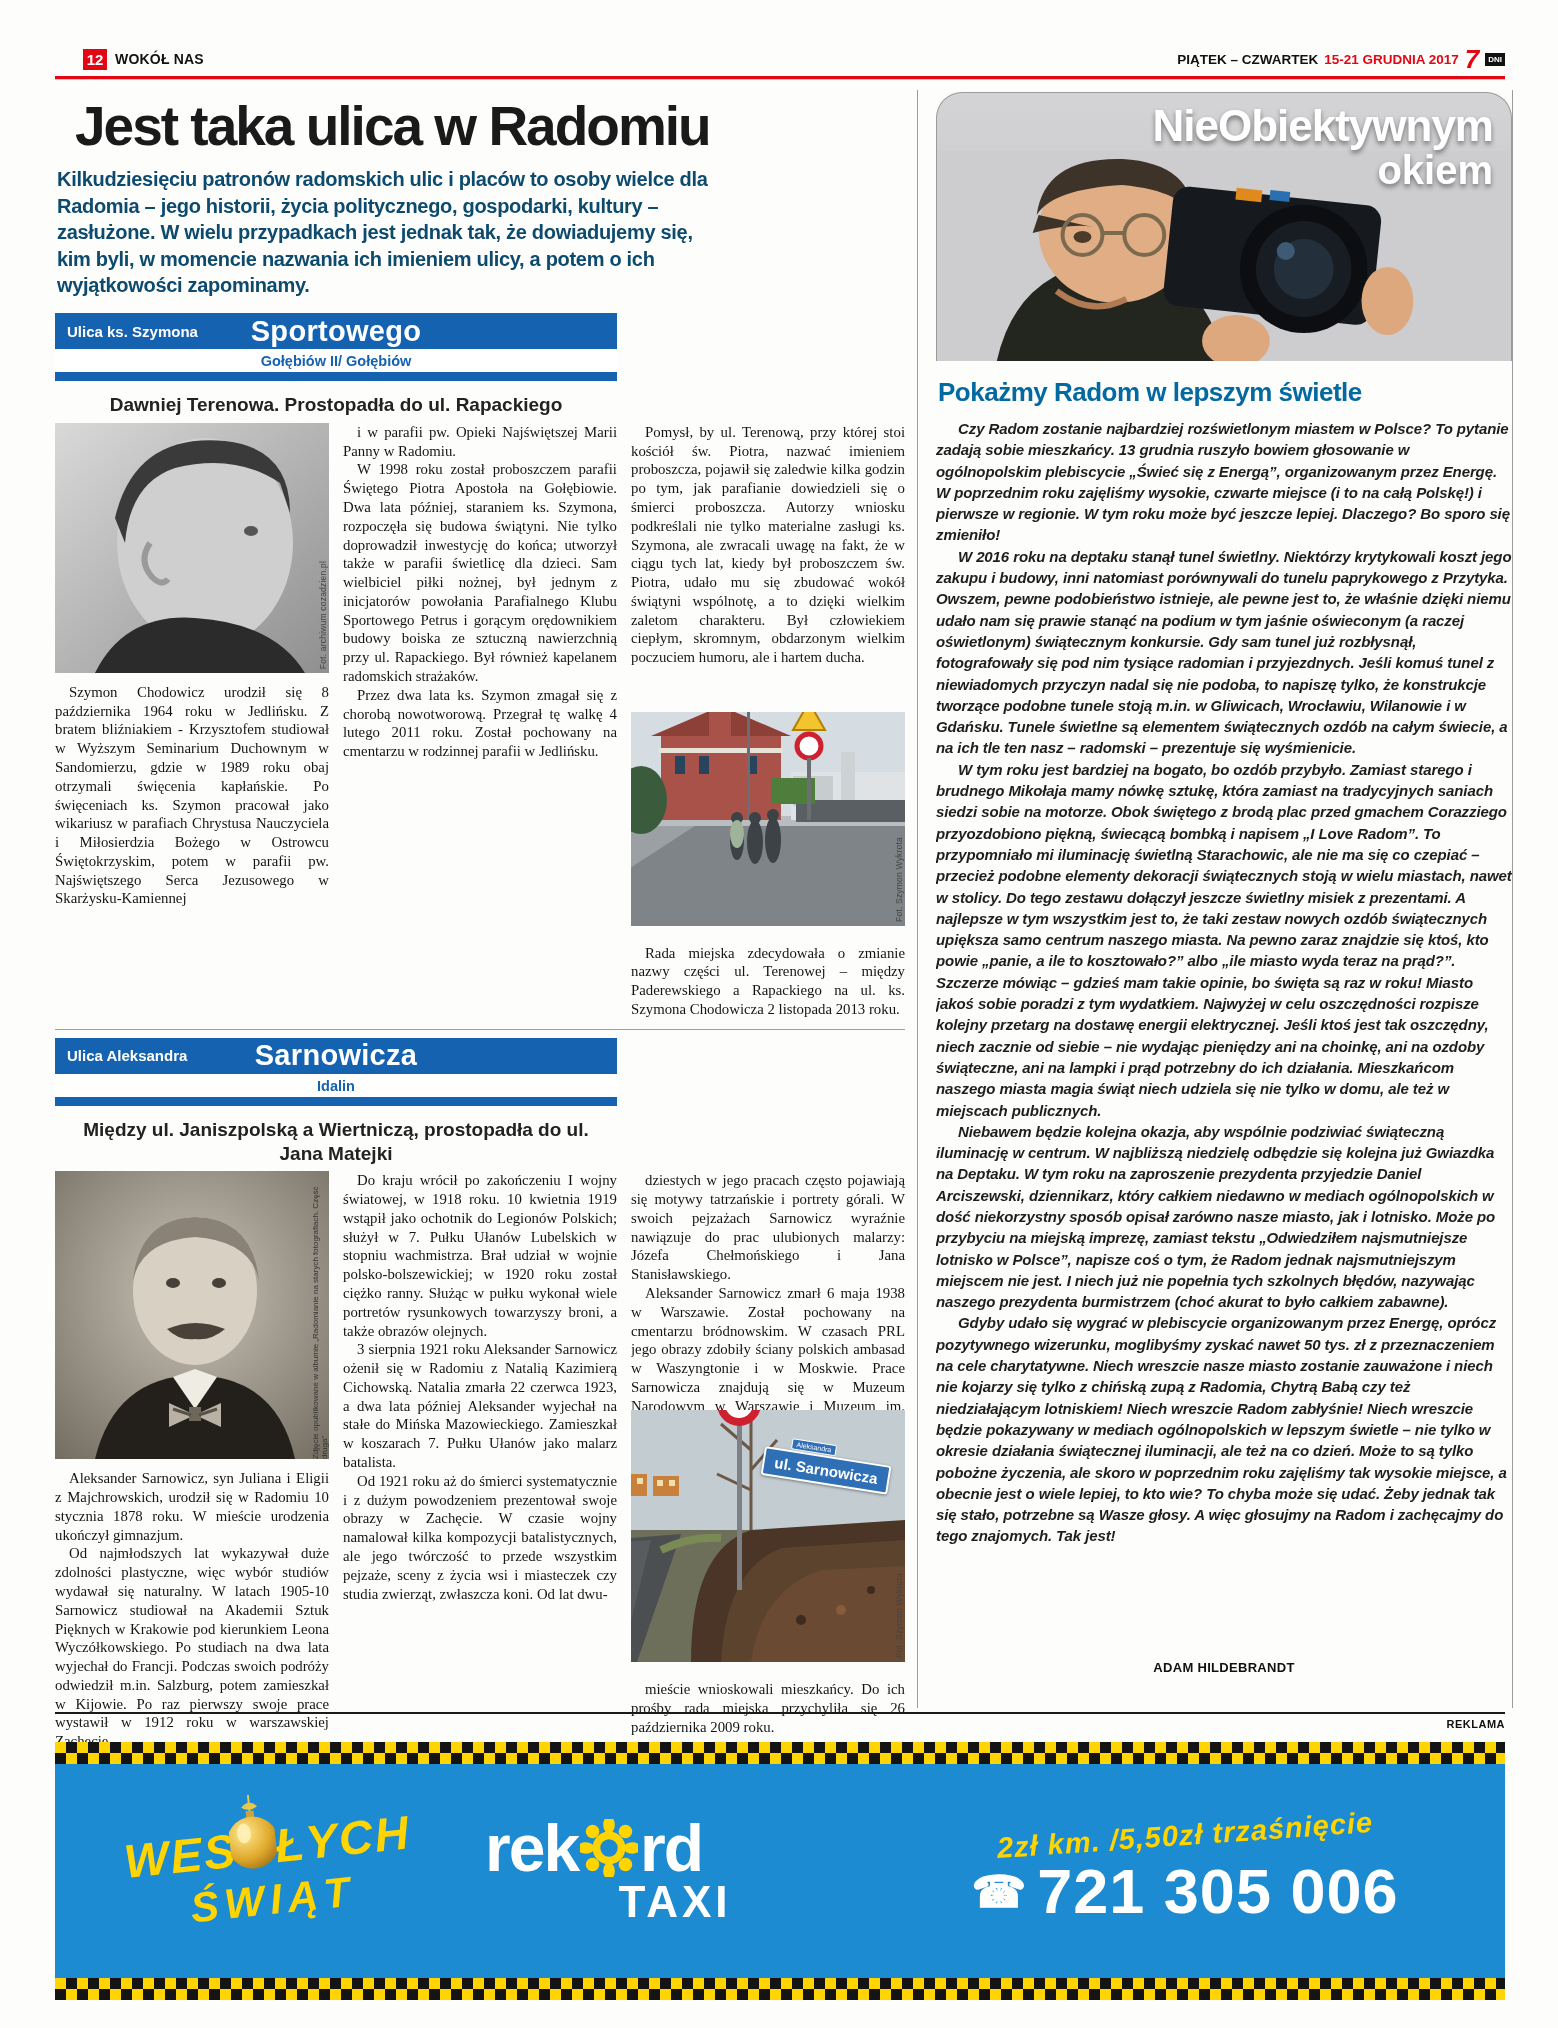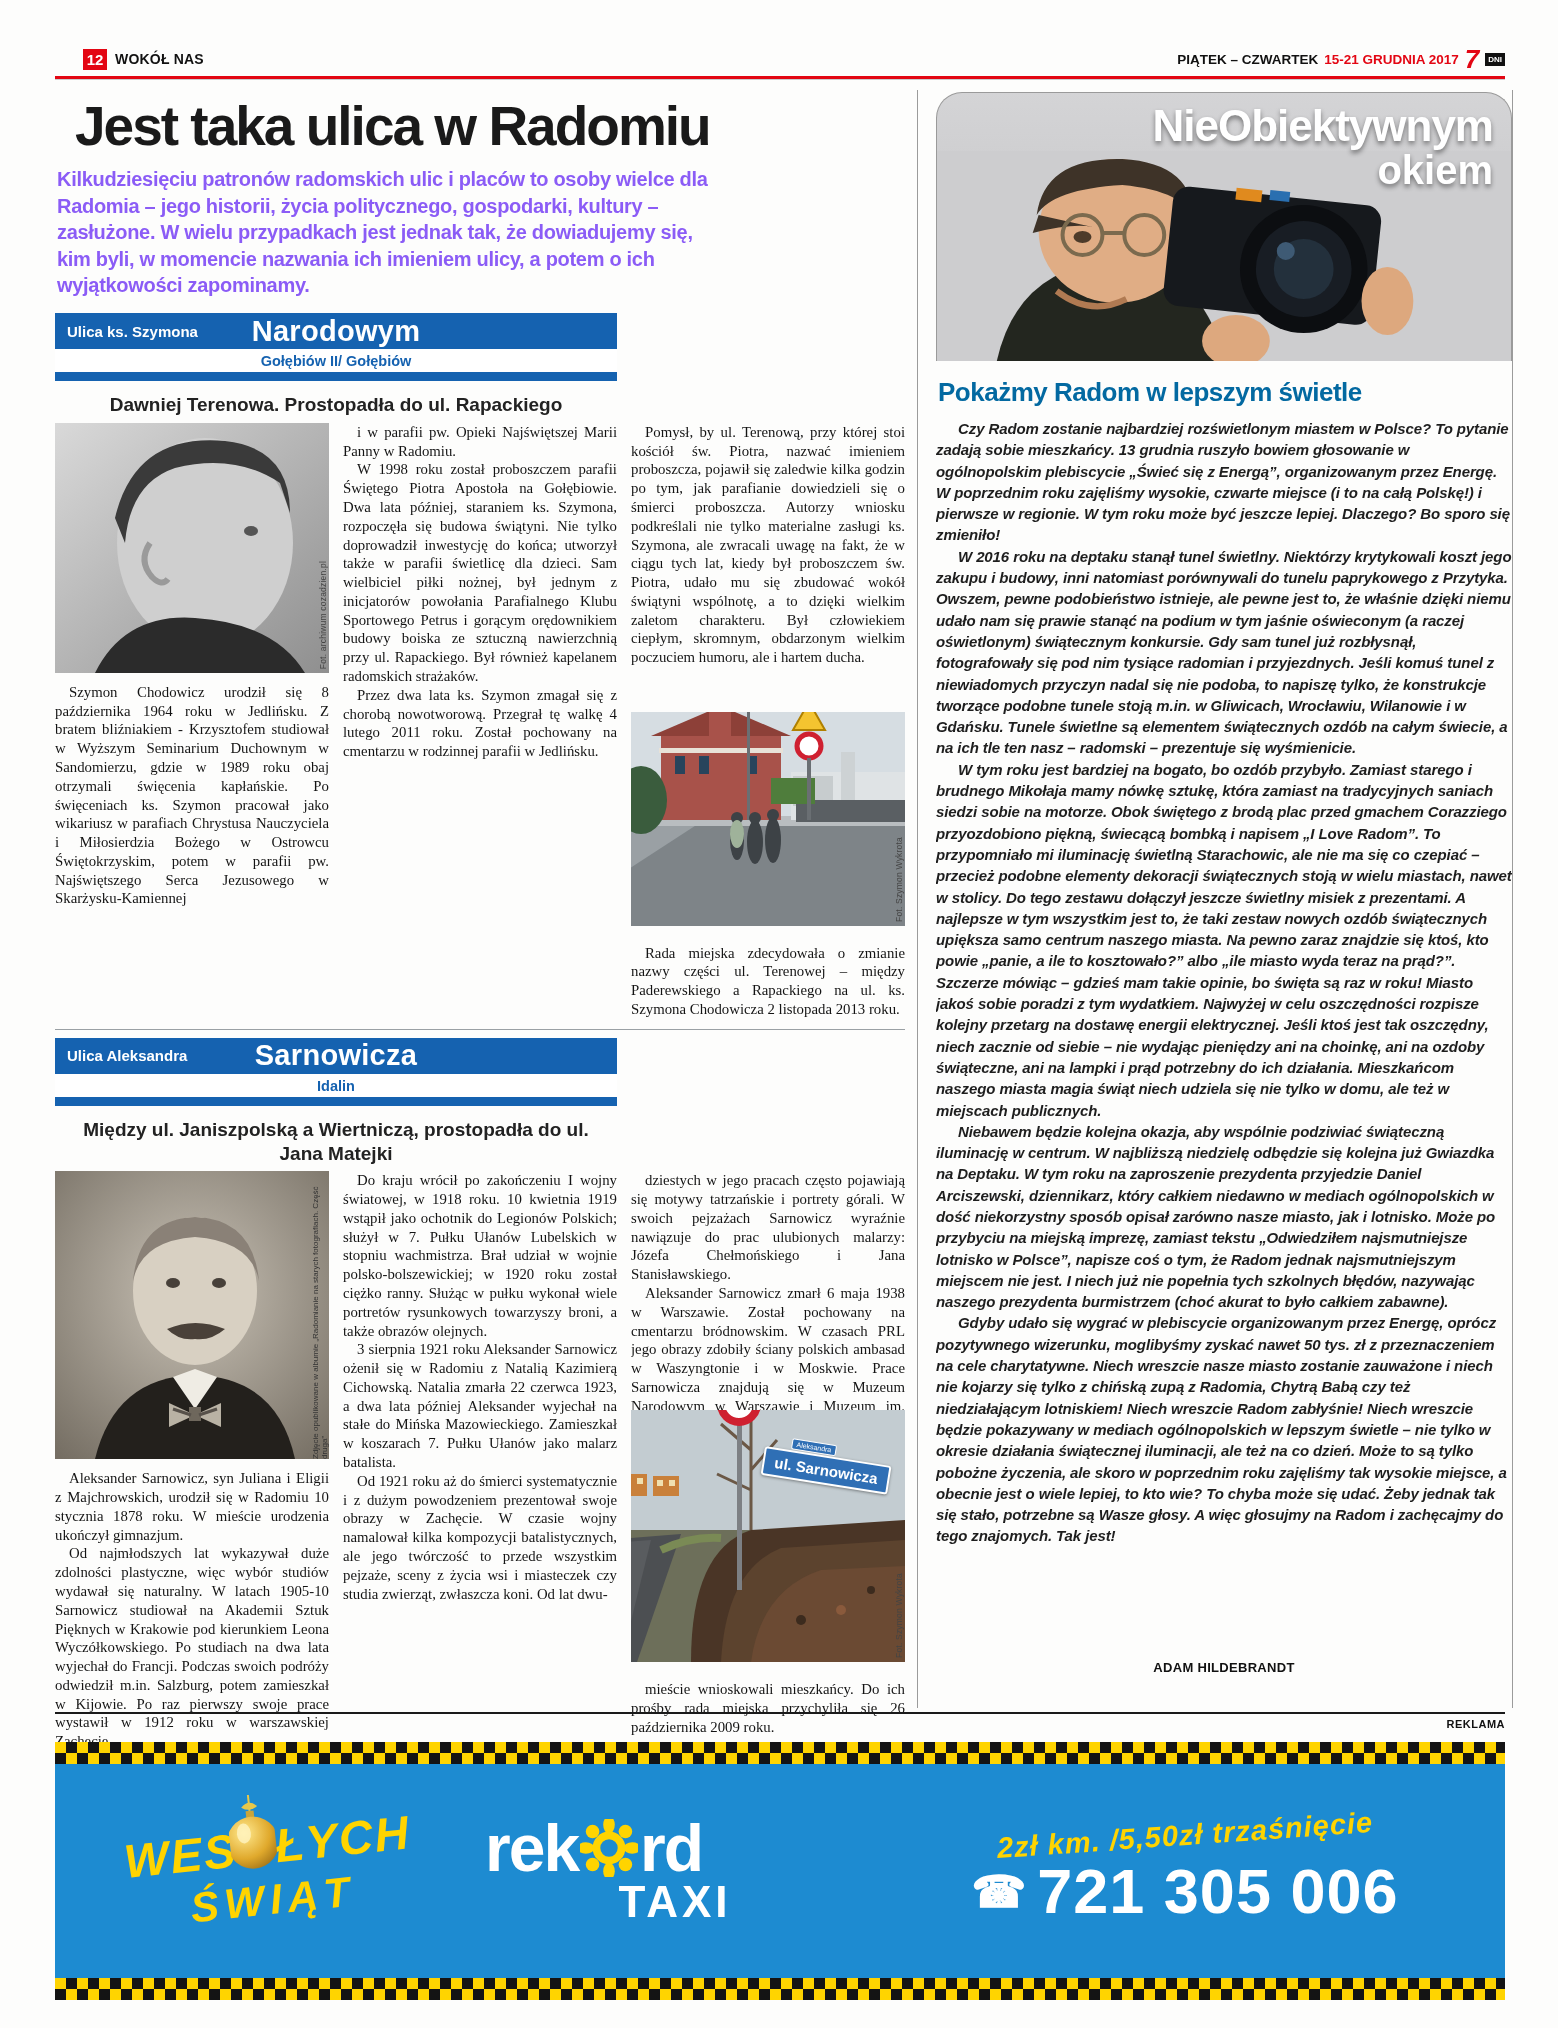--- a/index.html
+++ b/index.html
@@ -10,21 +10,21 @@
   .pageno{background:#e30613;color:#fff;font-weight:bold;font-size:15px;width:24px;height:21px;display:flex;align-items:center;justify-content:center;}
   .section{font-weight:bold;font-size:14px;letter-spacing:.2px;}
   .mh-right{display:flex;align-items:center;gap:6px;font-weight:bold;font-size:13.5px;}
   .red{color:#e30613;}
   .logo7{color:#e30613;font-size:26px;font-style:italic;font-weight:bold;line-height:20px;}
   .logodni{background:#111;color:#fff;font-size:8px;font-weight:bold;padding:2px 3px;}
   .redrule{position:absolute;top:76px;left:55px;right:53px;height:3px;background:#e30613;border-bottom:1px solid #caccce;}
   
   .leftblock{position:absolute;left:55px;top:88px;width:850px;}
   h1.headline{margin:10px 0 12px 20px;font-size:55px;line-height:1.02;font-weight:800;letter-spacing:-2px;color:#1a1a1a;}
-  .intro{margin:0 0 14px 2px;width:660px;font-size:20px;line-height:1.33;font-weight:bold;color:#8b5cf6;letter-spacing:-.3px;}
+  .intro{margin:0 0 14px 2px;width:660px;font-size:20px;line-height:1.33;font-weight:bold;color:#0c4a6e;letter-spacing:-.3px;}
   .art-head{width:562px;}
   .bar1{background:#1562b0;height:36px;display:flex;align-items:center;position:relative;}
   .street-label{color:#fff;font-weight:bold;font-size:15px;padding-left:12px;}
   .street-name{position:absolute;left:0;right:0;text-align:center;color:#fff;font-weight:800;font-size:29px;letter-spacing:.3px;}
   .strip{background:#fff;border-top:2px solid #fff;height:21px;text-align:center;color:#1562b0;font-weight:bold;font-size:14.5px;line-height:21px;}
   .bar2{background:#1562b0;height:9px;}
   .subtitle{width:562px;text-align:center;font-size:19px;font-weight:bold;color:#222;margin:12px 0 6px;line-height:1.25;}
   .cols{display:flex;gap:14px;overflow:hidden;}
   .col{width:274px;flex:0 0 274px;overflow:hidden;}
   .colflex{display:flex;flex-direction:column;}
@@ -92,21 +92,21 @@
 <div class="redrule"></div>
 
 <div class="leftblock">
   <h1 class="headline">Jest taka ulica w Radomiu</h1>
   <p class="intro">Kilkudziesięciu patronów radomskich ulic i placów to osoby wielce dla Radomia – jego historii, życia politycznego, gospodarki, kultury – zasłużone. W wielu przypadkach jest jednak tak, że dowiadujemy się, kim byli, w momencie nazwania ich imieniem ulicy, a potem o ich wyjątkowości zapominamy.</p>
 
   <section>
     <div class="art-head">
       <div class="bar1">
         <span class="street-label">Ulica ks. Szymona</span>
-        <span class="street-name">Narodowym</span>
+        <span class="street-name">Sportowego</span>
       </div>
       <div class="strip">Gołębiów II/ Gołębiów</div>
       <div class="bar2"></div>
     </div>
     <h2 class="subtitle">Dawniej Terenowa. Prostopadła do ul. Rapackiego</h2>
     <div class="cols body" style="height:596px">
       <div class="col">
         <figure class="photo" style="height:250px">
           <svg viewBox="0 0 274 250" preserveAspectRatio="none">
             <rect width="274" height="250" fill="#bdbdbd"></rect>

